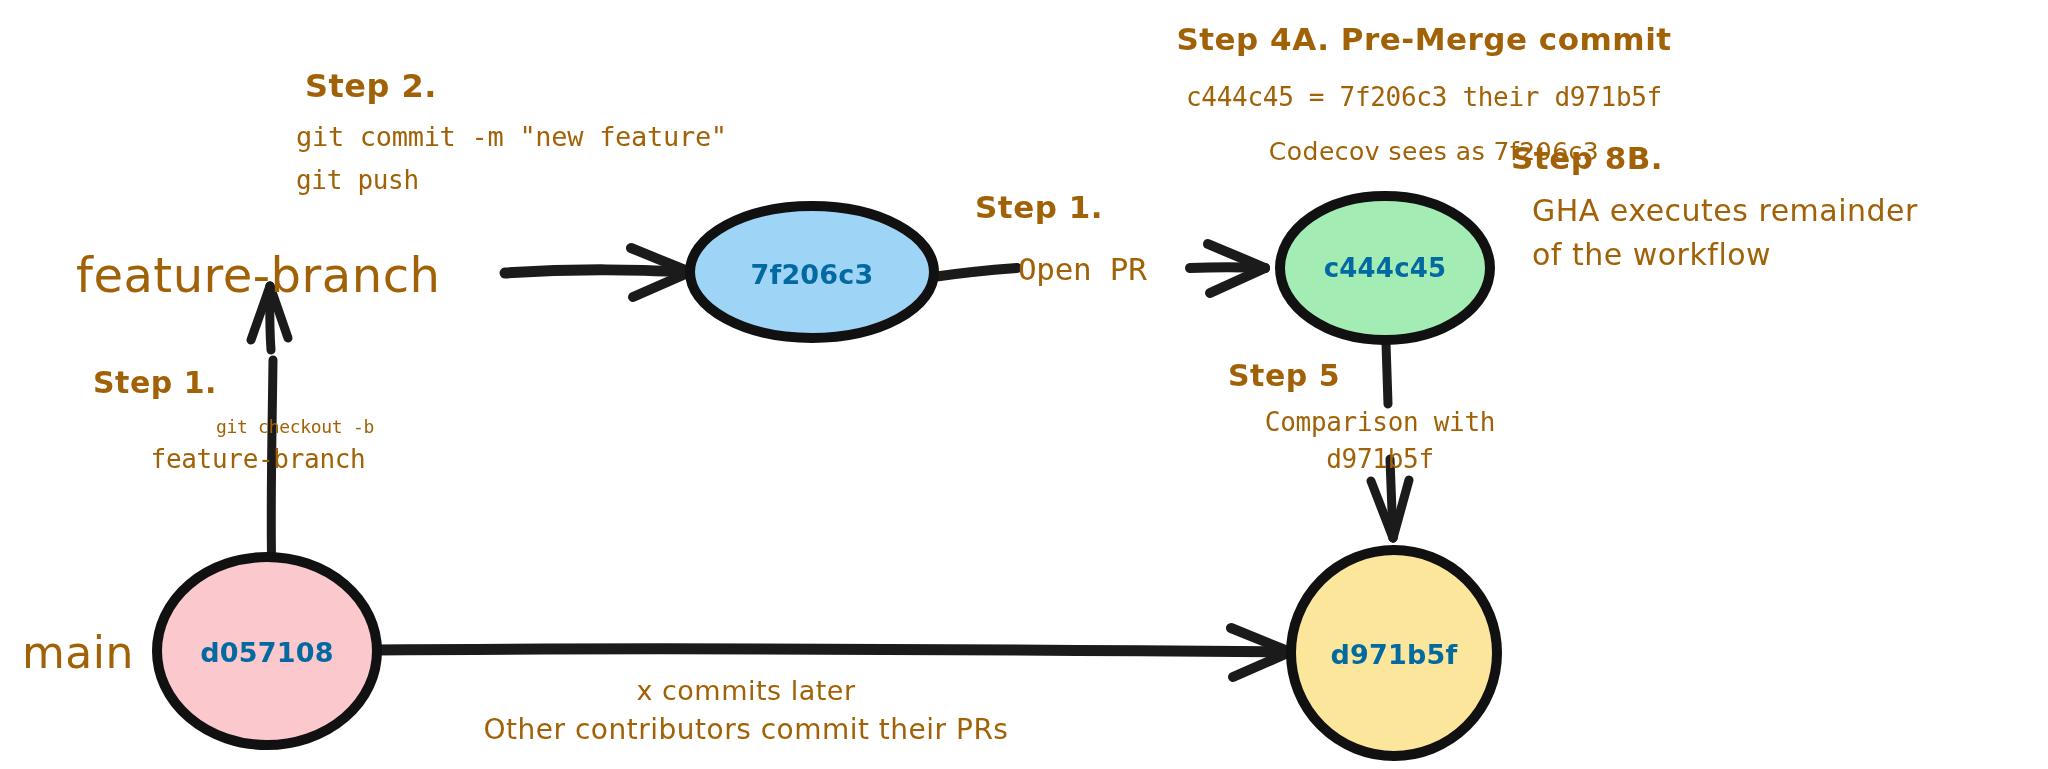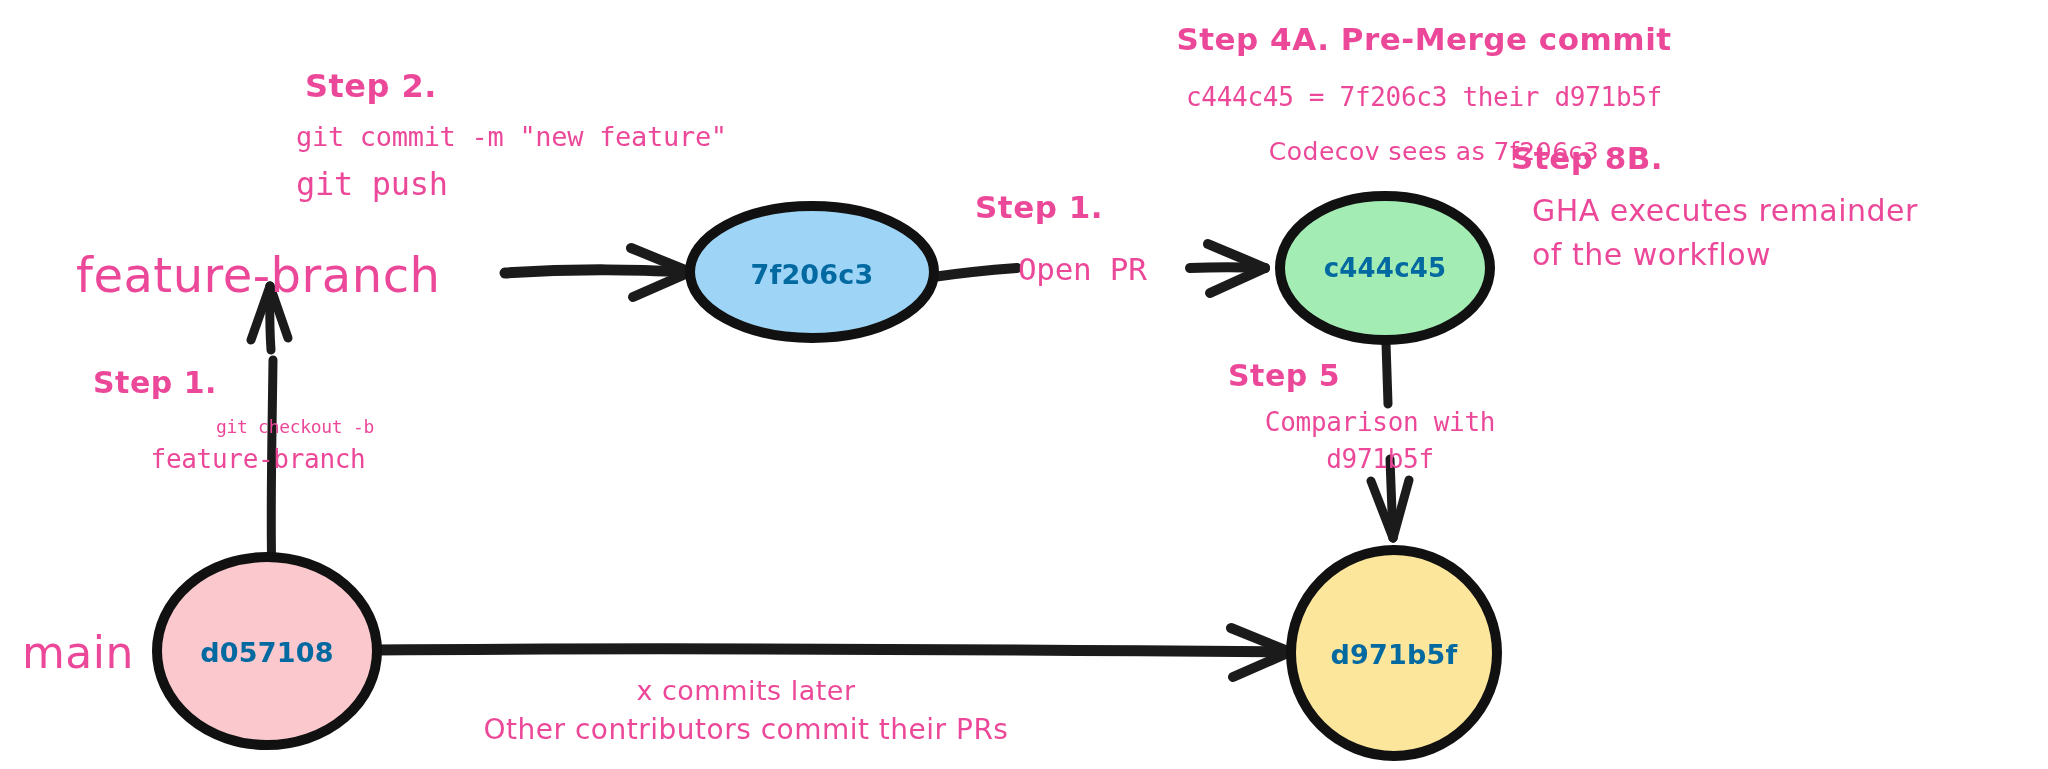--- a/index.html
+++ b/index.html
@@ -18,21 +18,21 @@
   svg.layer {
     position: absolute;
     left: 0;
     top: 0;
     width: 2048px;
     height: 769px;
     pointer-events: none;
   }
   .lbl {
     position: absolute;
-    color: #ec4899;
+    color: #a16207;
     white-space: nowrap;
     line-height: 1.28;
   }
   
   .hand {
     font-family: "DejaVu Sans", sans-serif;
     font-weight: 700;
     letter-spacing: 0.5px;
   }
   .mono {
@@ -120,21 +120,21 @@
 
   <div class="lbl branch-name" style="left:76px; top:245px; font-size:48px;">feature-branch</div>
   <div class="lbl branch-name" style="left:22px; top:625px; font-size:44px;">main</div>
 
   <div class="lbl hand" style="left:93px; top:364px; font-size:30px;">Step 1.</div>
   <div class="lbl mono center" style="left:258px; top:415px; font-size:18px;margin-left:37px;">git checkout -b</div>
   <div class="lbl mono center" style="left:258px; top:443px; font-size:26px;">feature-branch</div>
 
   <div class="lbl hand" style="left:305px; top:66px; font-size:32px;">Step 2.</div>
   <div class="lbl mono" style="left:296px; top:120px; font-size:27px;">git commit -m "new feature"</div>
-  <div class="lbl mono" style="left:296px; top:164px; font-size:32px;">git push</div>
+  <div class="lbl mono" style="left:296px; top:164px; font-size:26px;">git push</div>
 
   <div class="lbl hand" style="left:975px; top:188px; font-size:31px;">Step 1.</div>
   <div class="lbl mono" style="left:1018px; top:250px; font-size:31px;">Open PR</div>
 
   <div class="lbl hand center" style="left:1424px; top:20px; font-size:31px;">Step 4A. Pre-Merge commit</div>
   <div class="lbl mono center" style="left:1424px; top:81px; font-size:26px;">c444c45 = 7f206c3 their d971b5f</div>
   <div class="lbl hand center" style="left:1434px; top:136px; font-size:25px; font-weight:400;">Codecov sees as 7f206c3</div>
 
   <div class="lbl hand" style="left:1511px; top:139px; font-size:31px;">Step 8B.</div>
   <div class="lbl hand" style="left:1532px; top:192px; font-size:30px; font-weight:400;">GHA executes remainder</div>

